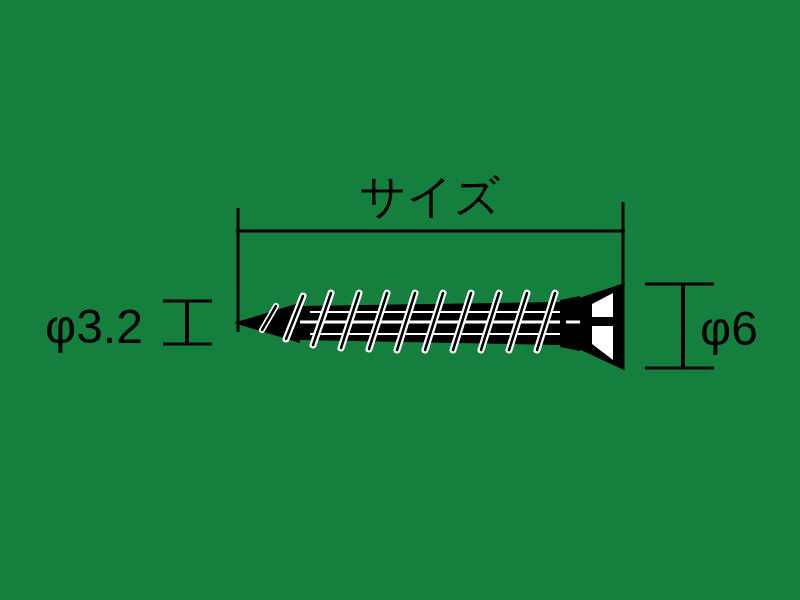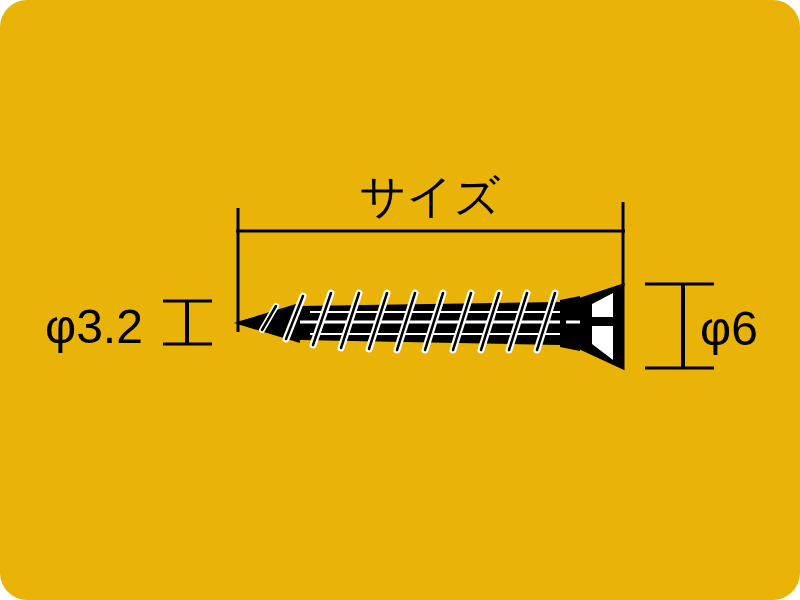--- a/index.html
+++ b/index.html
@@ -10,22 +10,21 @@
     width: 800px;
     height: 600px;
     background: #ffffff;
     font-family: "Liberation Sans", sans-serif;
     overflow: hidden;
   }
   #drawing-canvas {
     position: relative;
     width: 800px;
     height: 600px;
-    background: #eab308;
-    border-radius: 27px;
+    background: #15803d;
   }
   #drawing-svg {
     position: absolute;
     top: 0;
     left: 0;
     width: 800px;
     height: 600px;
     display: block;
   }
   .dim-text {

